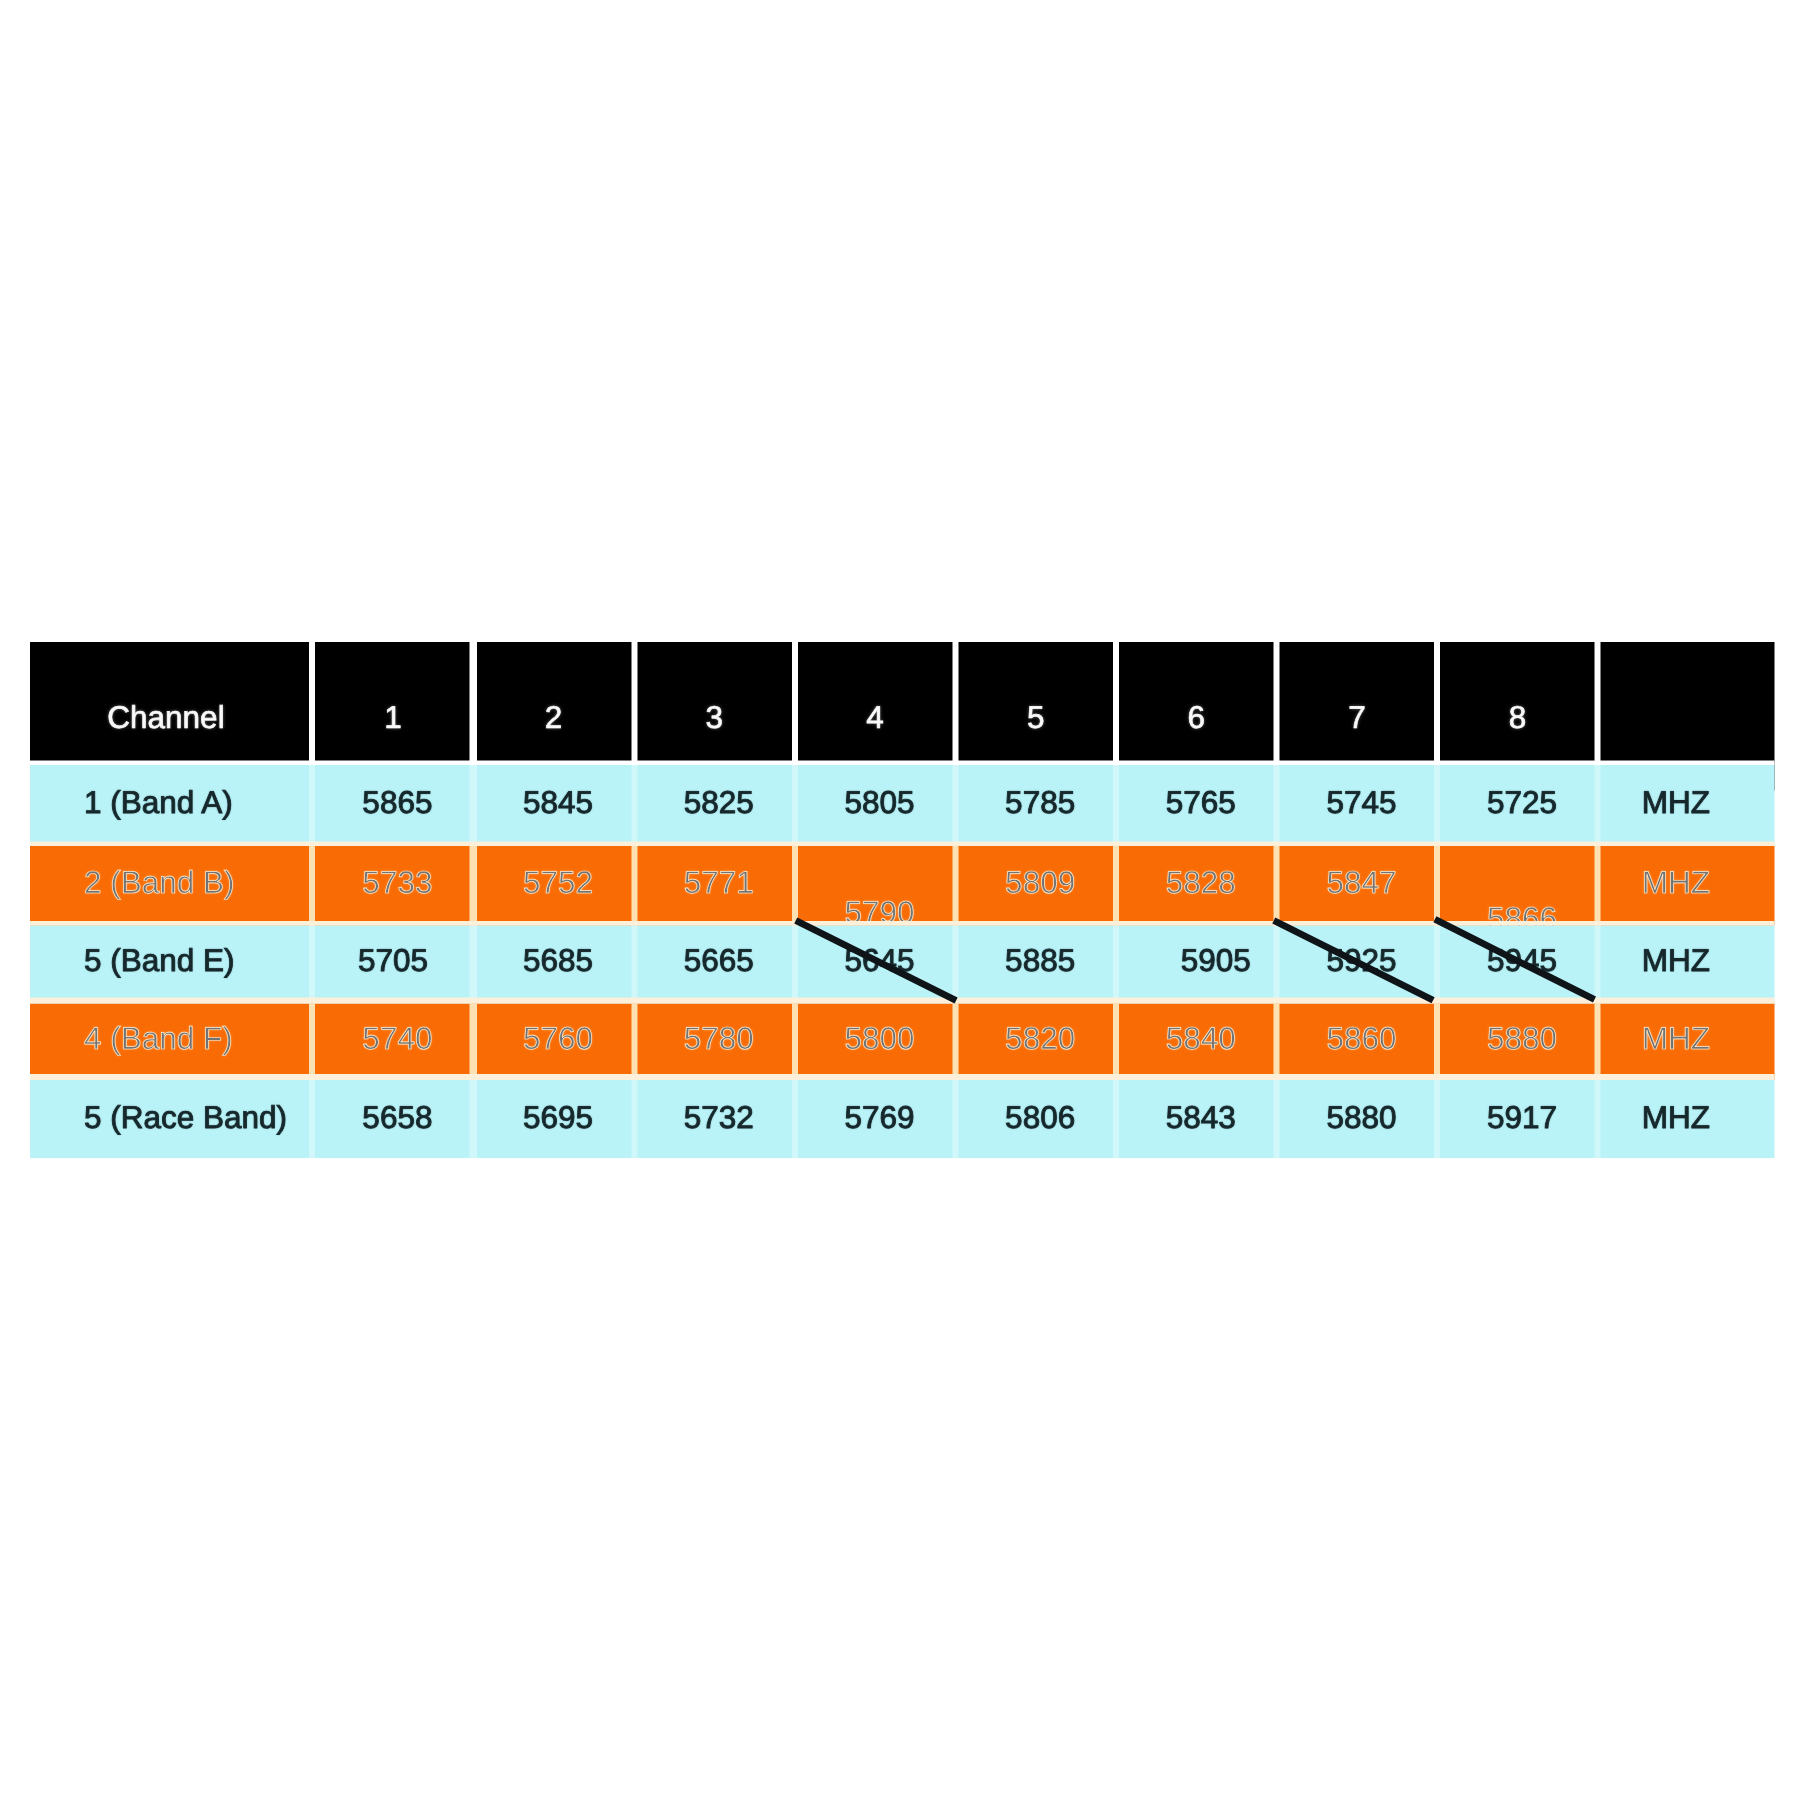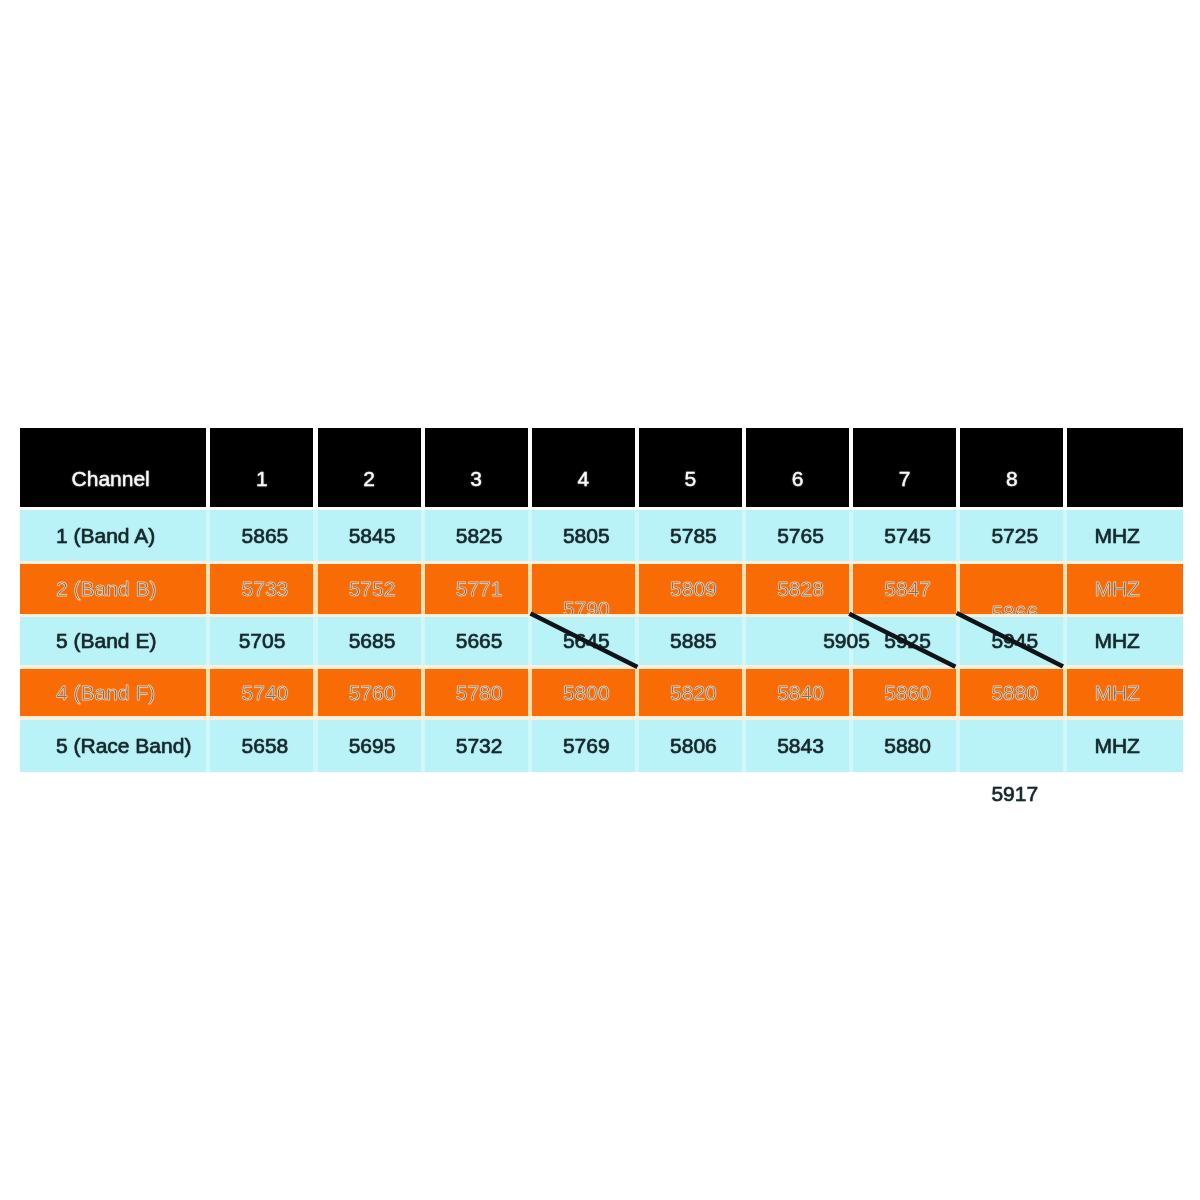--- a/index.html
+++ b/index.html
@@ -119,21 +119,21 @@
     <div class="vsep blue-sep" style="left: 741.9px; width: 4.2px; height: calc(100% + 3.7px);"></div>
     <div class="vsep blue-sep" style="left: 849px; width: 4.2px; height: calc(100% + 3.7px);"></div>
     <div class="vsep blue-sep" style="left: 956.1px; width: 4.2px; height: calc(100% + 3.7px);"></div>
     <div class="vsep blue-sep" style="left: 1063.2px; width: 4.2px; height: calc(100% + 3.7px);"></div>
     <div class="cell blue-cell band-label" style="left: 20px; width: 186.3px;">5 (Band E)</div>
     <div class="cell blue-cell freq-cell-txt" style="left: 198px; width: 122px;">5705</div>
     <div class="cell blue-cell freq-cell-txt" style="left: 317.6px; width: 102.9px; text-align: center;">5685</div>
     <div class="cell blue-cell freq-cell-txt" style="left: 424.7px; width: 102.9px;">5665</div>
     <div class="cell blue-cell freq-cell-txt" style="left: 531.8px; width: 103px;">5645</div>
     <div class="cell blue-cell freq-cell-txt" style="left: 639px; width: 102.9px;">5885</div>
-    <div class="cell blue-cell freq-cell-txt" style="left: 790px; width: 107px;">5905</div>
+    <div class="cell blue-cell freq-cell-txt" style="left: 754px; width: 107px;">5905</div>
     <div class="cell blue-cell freq-cell-txt" style="left: 853.2px; width: 102.9px;">5925</div>
     <div class="cell blue-cell freq-cell-txt" style="left: 960.3px; width: 102.9px;">5945</div>
     <div class="cell blue-cell unit-cell-txt" style="left: 1067.4px; width: 115.6px;">MHZ</div>
   </div>
   <div class="trow" style="top: 668.9px; height: 47.3px; padding-left: 35px;">
     <div class="rowbg orange-bg" style="left: 20px; width: 1163px; background: rgb(249, 107, 5); height: calc(100% + 4.1px);"></div>
     <div class="vsep orange-sep" style="left: 206.3px; width: 4.2px; height: calc(100% + 4.1px);"></div>
     <div class="vsep orange-sep" style="left: 313.4px; width: 4.2px; height: calc(100% + 4.1px);"></div>
     <div class="vsep orange-sep" style="left: 420.5px; width: 4.2px; height: calc(100% + 4.1px);"></div>
     <div class="vsep orange-sep" style="left: 527.6px; width: 4.2px; height: calc(100% + 4.1px);"></div>
@@ -165,21 +165,21 @@
     <div class="vsep blue-sep" style="left: 956.1px; width: 4.2px;"></div>
     <div class="vsep blue-sep" style="left: 1063.2px; width: 4.2px;"></div>
     <div class="cell blue-cell band-label" style="left: 20px; width: 186.3px;">5 (Race Band)</div>
     <div class="cell blue-cell freq-cell-txt" style="left: 210.5px; width: 102.9px;">5658</div>
     <div class="cell blue-cell freq-cell-txt" style="left: 317.6px; width: 102.9px;">5695</div>
     <div class="cell blue-cell freq-cell-txt" style="left: 424.7px; width: 102.9px;">5732</div>
     <div class="cell blue-cell freq-cell-txt" style="left: 531.8px; width: 103px;">5769</div>
     <div class="cell blue-cell freq-cell-txt" style="left: 639px; width: 102.9px;">5806</div>
     <div class="cell blue-cell freq-cell-txt" style="left: 746.1px; width: 102.9px;">5843</div>
     <div class="cell blue-cell freq-cell-txt" style="left: 853.2px; width: 102.9px;">5880</div>
-    <div class="cell blue-cell freq-cell-txt" style="left: 960.3px; width: 102.9px; margin-top: 48px;">5917</div>
+    <div class="cell blue-cell freq-cell-txt" style="left: 960.3px; width: 102.9px;">5917</div>
     <div class="cell blue-cell unit-cell-txt" style="left: 1067.4px; width: 115.6px;">MHZ</div>
   </div>   
         <div class="hsep" style="top: 506.5px; height: 3.8px; left: 20px; width: 1163px; background: rgb(255, 255, 255);"></div>
    <div class="hsep" style="top: 560.8px; height: 3.6px; left: 20px; width: 1163px; background: rgb(252, 240, 218);"></div>
    <div class="hsep" style="top: 613.8px; height: 3.2px; left: 20px; width: 1163px; background: rgb(252, 240, 218);"></div>
    <div class="hsep" style="top: 665.2px; height: 3.7px; left: 20px; width: 1163px; background: rgb(252, 240, 218);"></div>
    <div class="hsep" style="top: 716.2px; height: 4.1px; left: 20px; width: 1163px; background: rgb(252, 240, 218);"></div>
    <svg id="diag" width="1200" height="1200">
      <line x1="530.5" y1="613.6" x2="637.4" y2="667" stroke="#0f1419" stroke-width="4.5" stroke-linecap="butt"></line>
      <line x1="849.2" y1="613.7" x2="955.4" y2="666.8" stroke="#0f1419" stroke-width="4.5" stroke-linecap="butt"></line>

